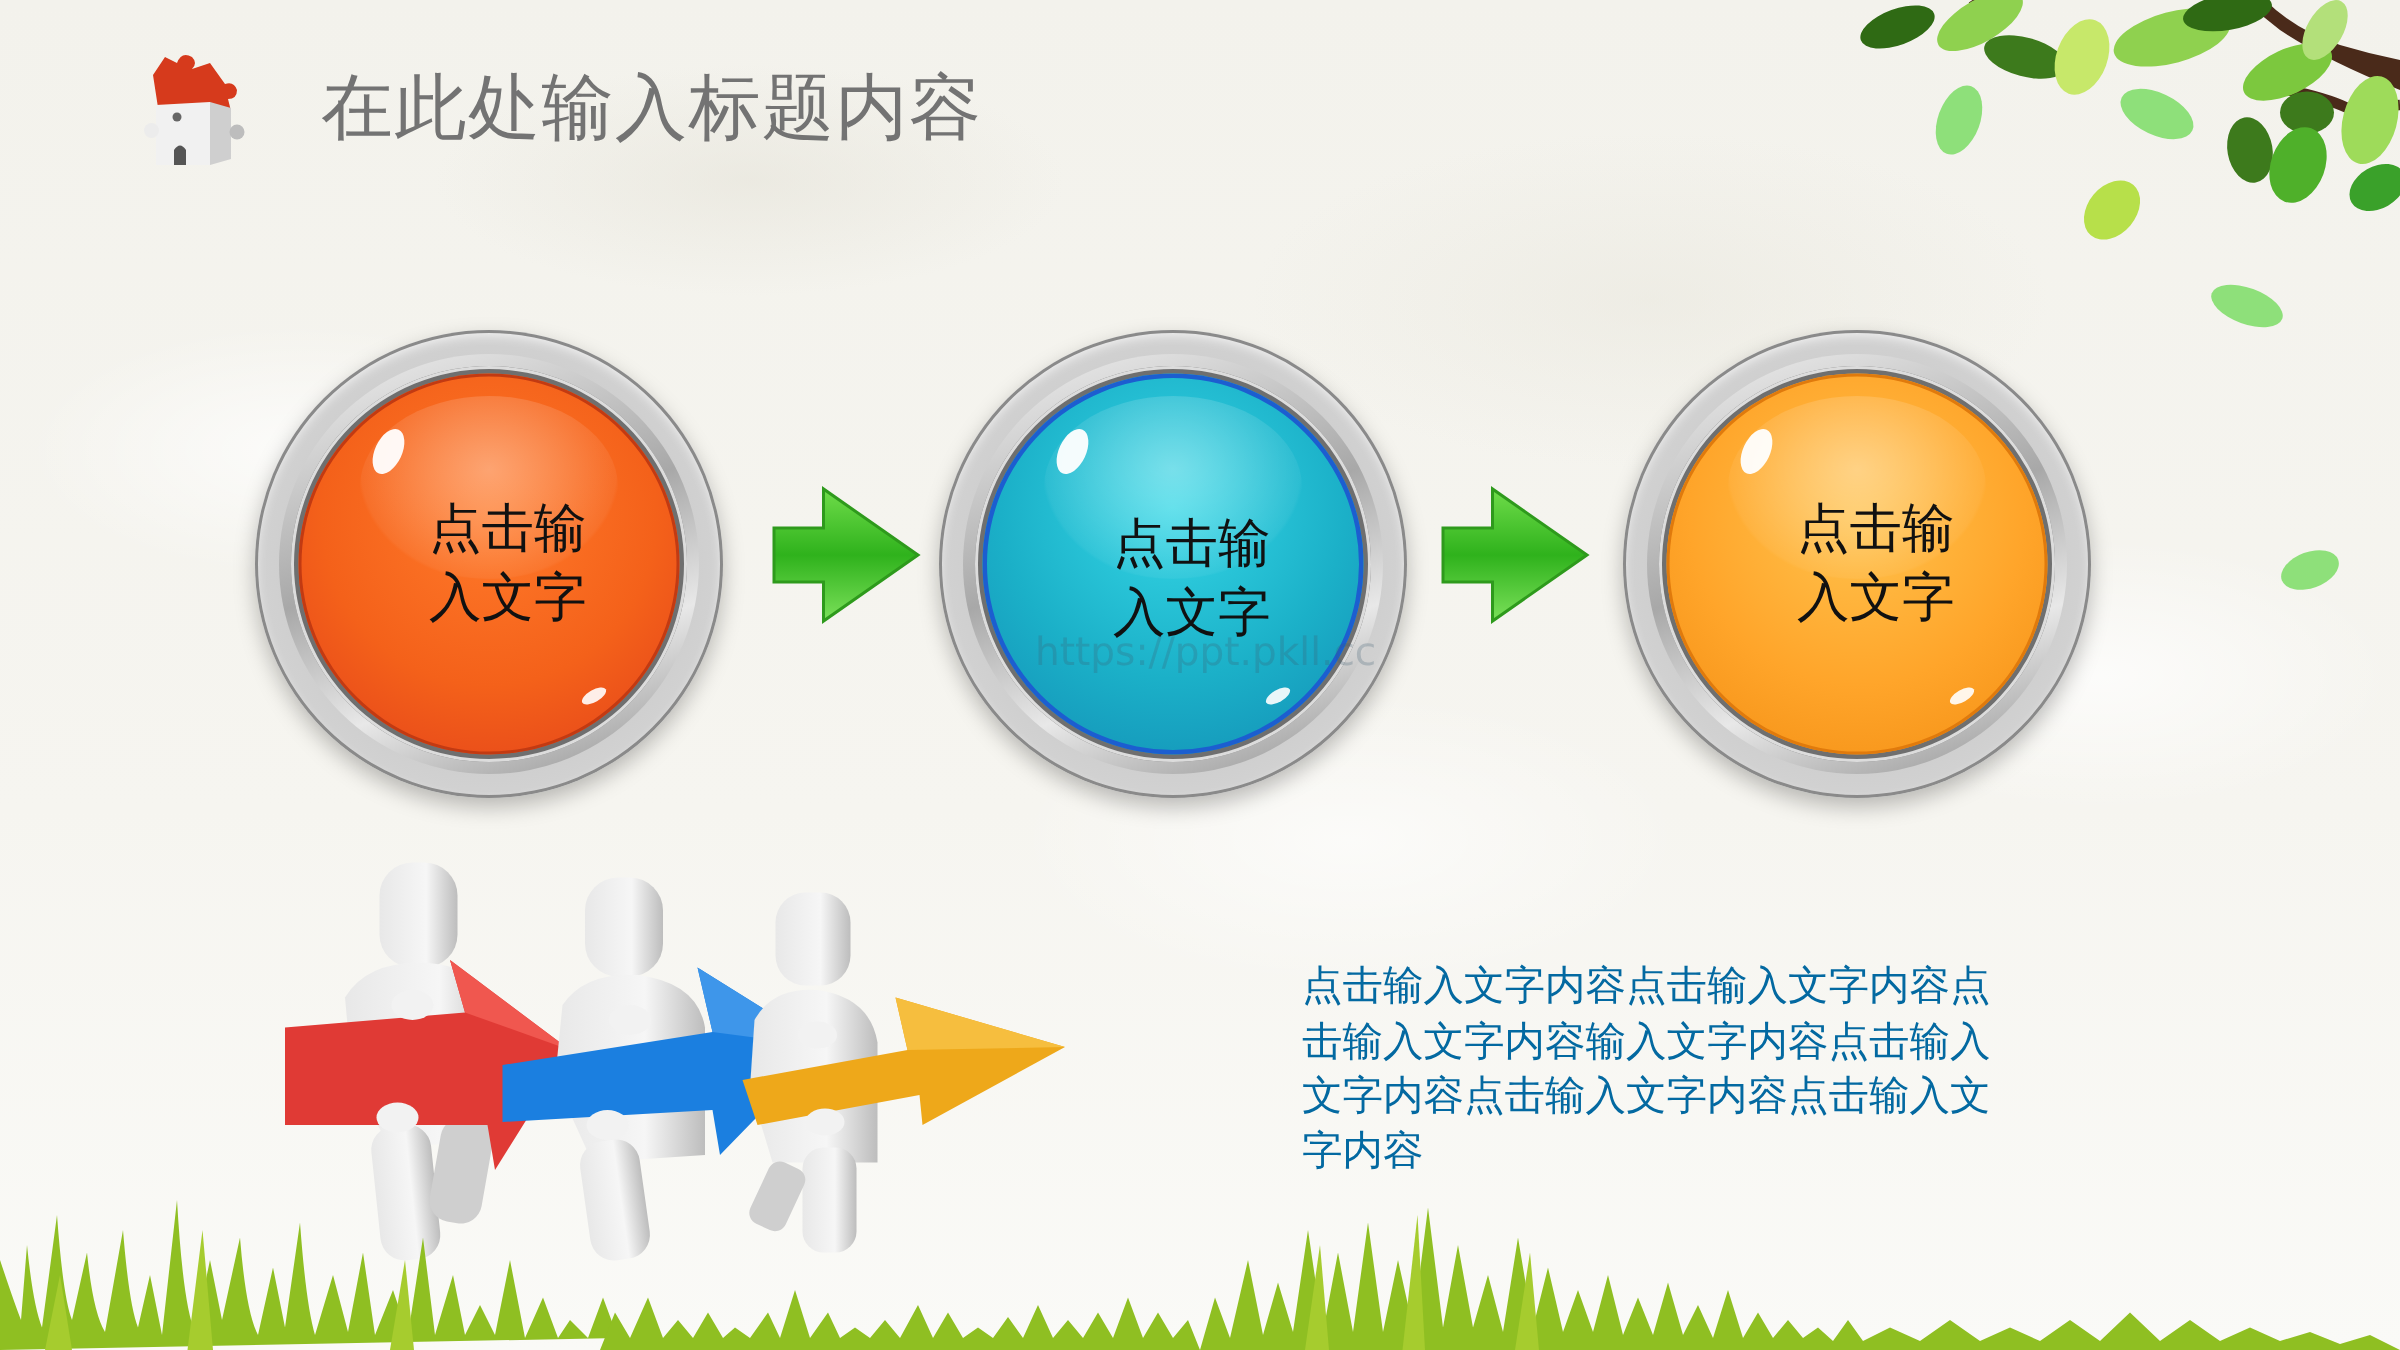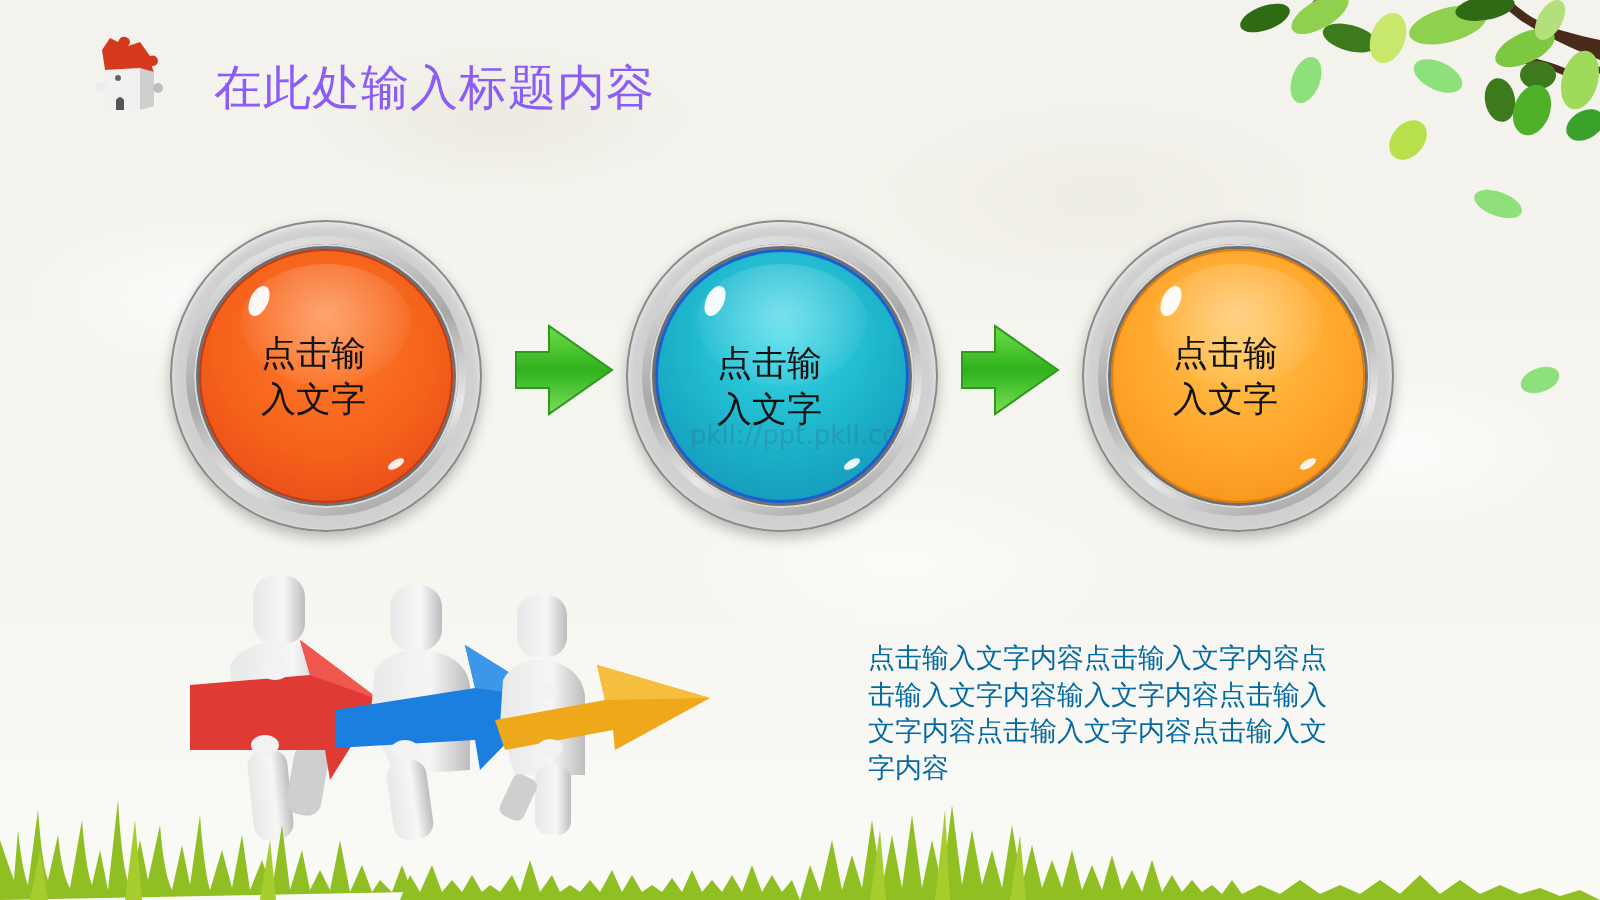--- a/index.html
+++ b/index.html
@@ -15,44 +15,43 @@
       radial-gradient(ellipse 320px 140px at 900px 560px, rgba(255,255,255,0.6), transparent 70%),
       radial-gradient(ellipse 280px 130px at 1400px 450px, rgba(255,255,255,0.7), transparent 70%),
       radial-gradient(ellipse 300px 110px at 500px 120px, rgba(230,228,218,0.6), transparent 70%),
       radial-gradient(ellipse 380px 160px at 1100px 200px, rgba(232,230,220,0.5), transparent 70%),
       linear-gradient(180deg, #f3f2ec 0%, #f6f5f0 60%, #fafaf7 100%);
   }
   
   .puzzle { position:absolute; left:88px; top:30px; width:80px; height:86px; }
   .title {
     position:absolute; left:214px; top:40px;
-    font-size:48px; letter-spacing:1px; color:#8b5cf6;
+    font-size:48px; letter-spacing:1px; color:#737373;
     font-family: Liberation Serif, serif;
-    margin-top: 16px;
   }
   
   .tree { position:absolute; right:0; top:0; width:380px; height:400px; }
   
   .orb {
     position:absolute; width:312px; height:312px; border-radius:50%;
     background: radial-gradient(circle at 50% 50%, #b9b9b9 0%, #d8d8d8 88%, #9a9a9a 95%, #cfcfcf 100%);
     box-shadow: 0 6px 14px rgba(0,0,0,0.25), inset 0 0 0 2px #8a8a8a, inset 0 3px 8px rgba(255,255,255,0.8);
   }
   .orb .ring {
     position:absolute; left:16px; top:16px; right:16px; bottom:16px; border-radius:50%;
     background: linear-gradient(160deg, #f2f2f2 0%, #a8a8a8 45%, #e8e8e8 70%, #8c8c8c 100%);
   }
   .orb .ring2 {
     position:absolute; left:24px; top:24px; right:24px; bottom:24px; border-radius:50%;
     background:#6f6f6f;
     box-shadow: inset 0 0 0 2px #dcdcdc;
   }
   .orb .core {
     position:absolute; left:29px; top:29px; right:29px; bottom:29px; border-radius:50%;
-    display:flex; align-items:center; justify-content:center; text-align:left;
+    display:flex; align-items:center; justify-content:center; text-align:right;
   }
   .orb .gloss {
     position:absolute; left:16%; top:6%; width:68%; height:48%; border-radius:50%;
     background: radial-gradient(ellipse at 50% 40%, rgba(255,255,255,0.35), rgba(255,255,255,0.05) 70%, transparent 72%);
   }
   .orb .spark1 {
     position:absolute; left:20%; top:14%; width:18px; height:32px; border-radius:50%;
     background:#fff; transform: rotate(25deg); opacity:0.95;
   }
   .orb .spark2 {
@@ -169,21 +168,21 @@
   <div class="ring"></div>
   <div class="ring2"></div>
   <div class="core">
     <div class="gloss"></div>
     <div class="spark1"></div>
     <div class="spark2"></div>
     <div class="label">点击输入文字</div>
   </div>
 </div>
 
-<div class="watermark">pkll://ppt.pkll.cc</div>
+<div class="watermark">https://ppt.pkll.cc</div>
 
 <svg class="people" viewBox="0 0 530 280">
   <defs>
     <linearGradient id="body" x1="0" y1="0" x2="1" y2="0">
       <stop offset="0" stop-color="#e8e8e8"></stop>
       <stop offset="0.6" stop-color="#f6f6f6"></stop>
       <stop offset="1" stop-color="#bdbdbd"></stop>
     </linearGradient>
   </defs>
 

